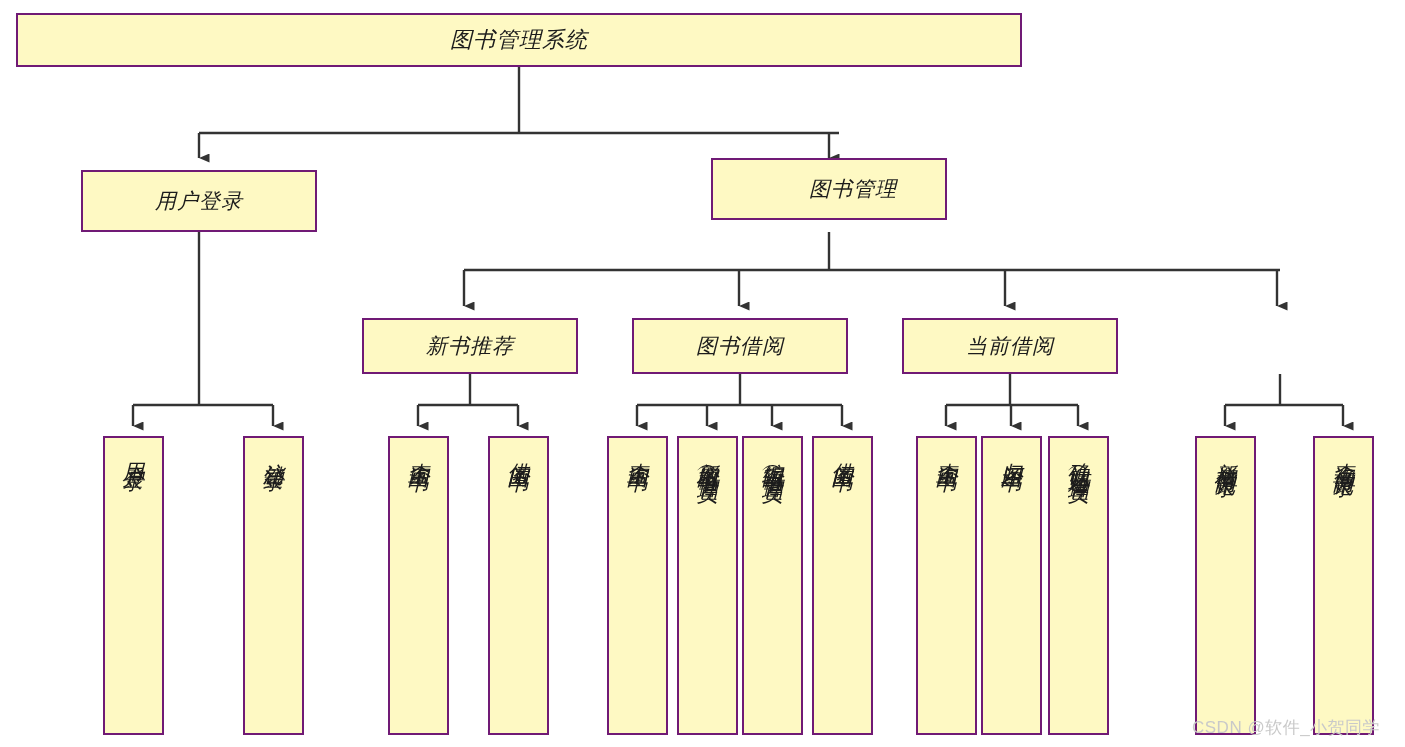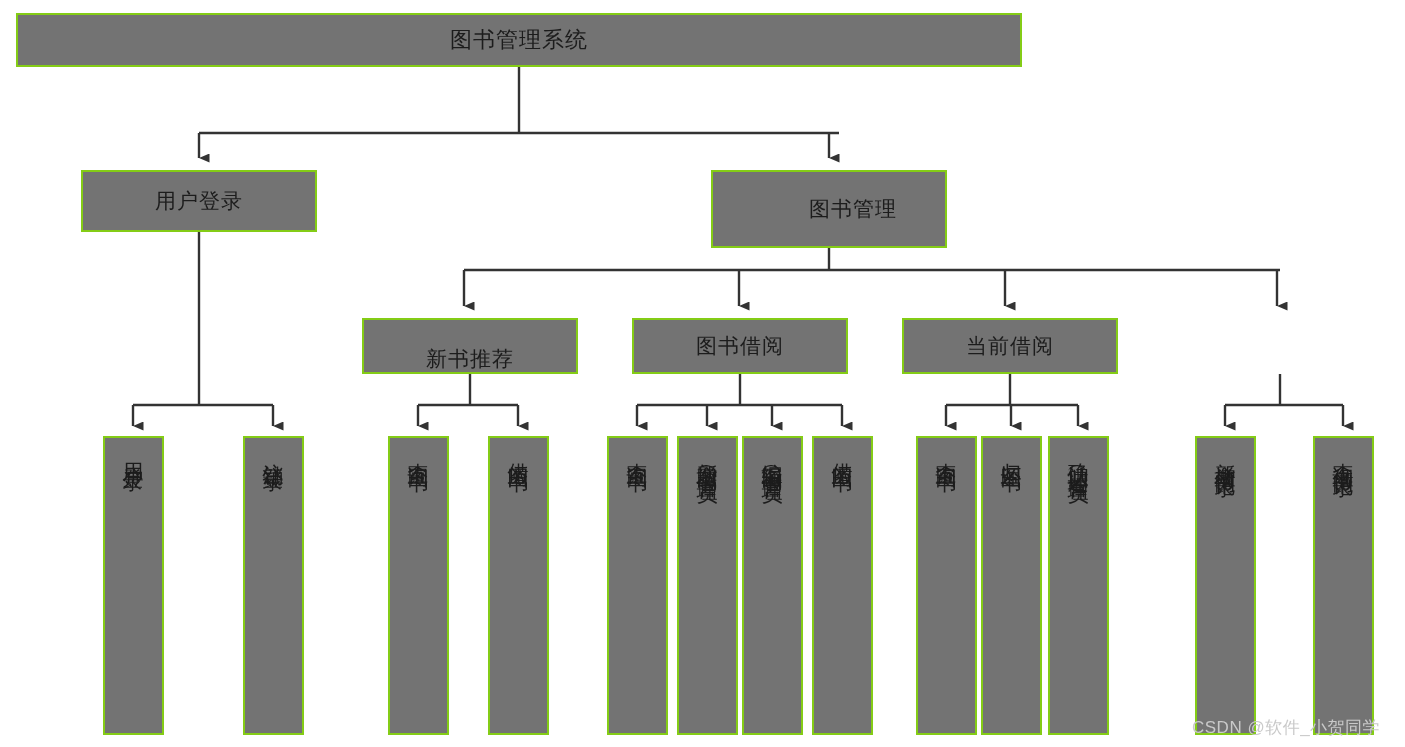--- a/index.html
+++ b/index.html
@@ -21,26 +21,27 @@
   #diagram-svg {
     position: absolute;
     left: 0;
     top: 0;
     width: 1405px;
     height: 747px;
   }
   .node {
     position: absolute;
     box-sizing: border-box;
-    background: #737373;
-    border: 2px solid #84cc16;
+    background: #fef9c3;
+    border: 2px solid #701a75;
     display: flex;
     align-items: center;
     justify-content: center;
     color: #1c1c1c;
+    font-style: italic;
   }
   .node-h .node-label {
     font-size: 21px;
     line-height: 1.25;
     letter-spacing: 1px;
     white-space: nowrap;
   }
   .node-v {
     align-items: flex-start;
     justify-content: center;
@@ -120,25 +121,25 @@
     </g>
   </svg>
 
   <div class="node node-h node-root" style="left:16px; top:13px; width:1006px; height:54px;">
     <span class="node-label">图书管理系统</span>
   </div>
 
   <div class="node node-h" style="left:81px; top:170px; width:236px; height:62px;">
     <span class="node-label">用户登录</span>
   </div>
-  <div class="node node-h" style="left:711px; top:170px; width:236px; height:78px;padding-left:48px;">
+  <div class="node node-h" style="left:711px; top:158px; width:236px; height:62px;padding-left:48px;">
     <span class="node-label">图书管理</span>
   </div>
 
-  <div class="node node-h" style="left:362px; top:318px; width:216px; height:56px;align-items:flex-end;">
+  <div class="node node-h" style="left:362px; top:318px; width:216px; height:56px;">
     <span class="node-label">新书推荐</span>
   </div>
   <div class="node node-h" style="left:902px; top:318px; width:216px; height:56px;">
     <span class="node-label">当前借阅</span>
   </div>
   <div class="node node-h" style="left:632px; top:318px; width:216px; height:56px;">
     <span class="node-label">图书借阅</span>
   </div>
 
   <div class="node node-v" style="left:103px; top:436px; width:61px; height:299px;">

